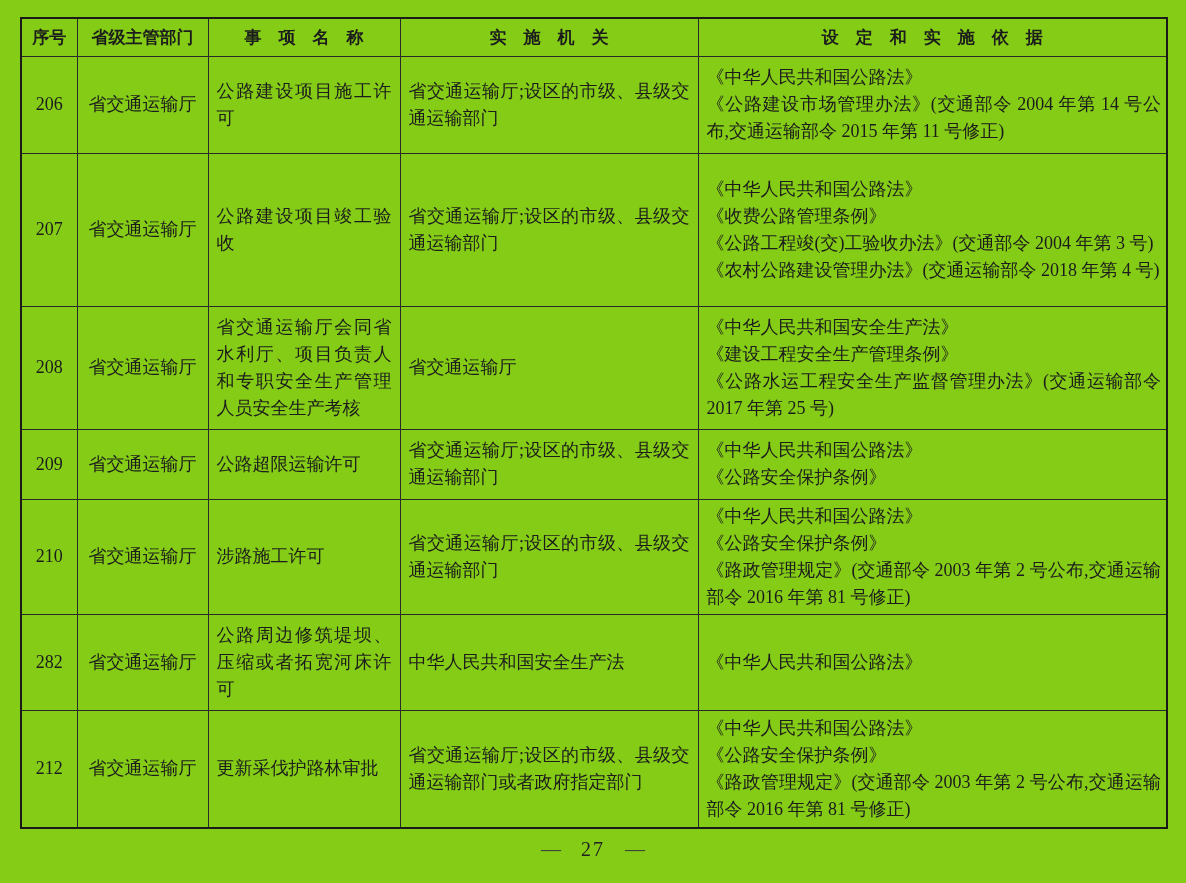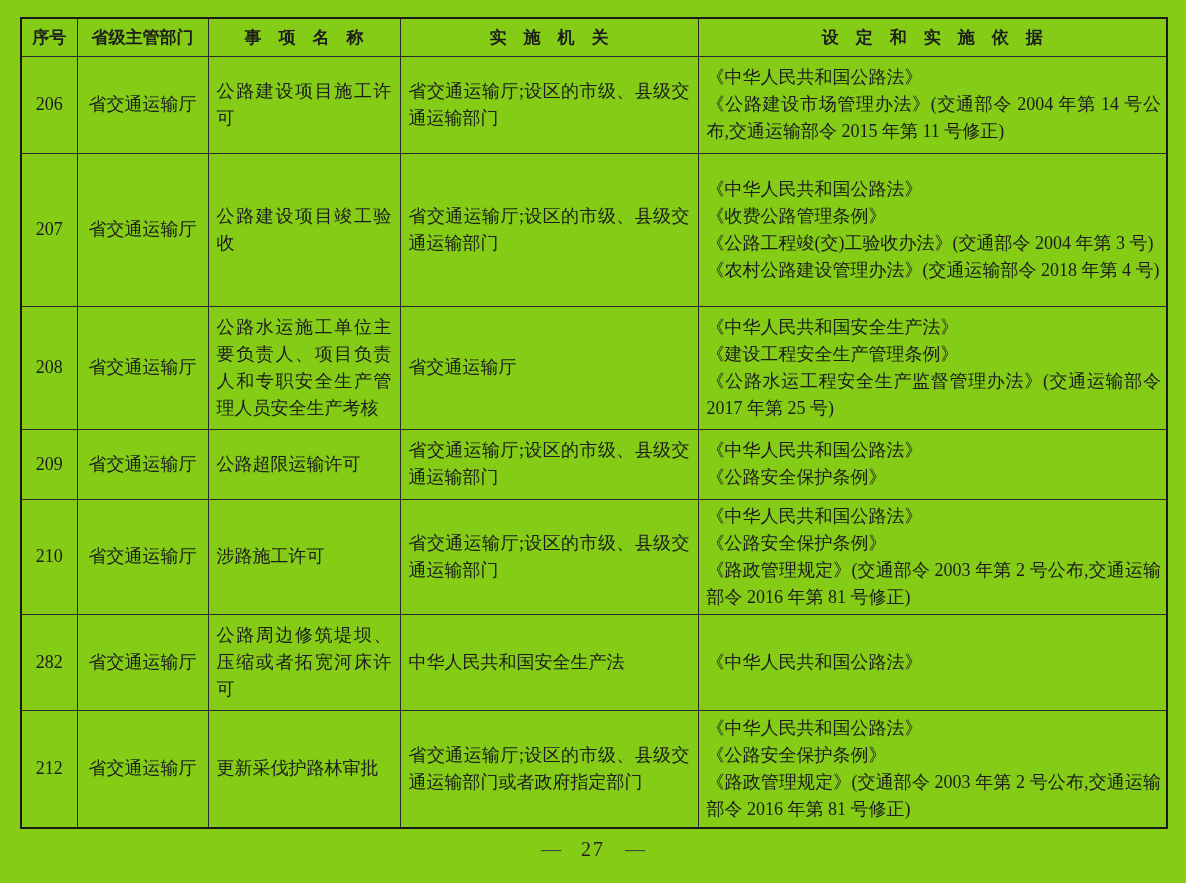--- a/index.html
+++ b/index.html
@@ -97,21 +97,21 @@
           <td class="col-basis">
             <div>《中华人民共和国公路法》</div>
             <div>《收费公路管理条例》</div>
             <div>《公路工程竣(交)工验收办法》(交通部令 2004 年第 3 号)</div>
             <div>《农村公路建设管理办法》(交通运输部令 2018 年第 4 号)</div>
           </td>
         </tr>
         <tr style="height: 123px;">
           <td class="col-no">208</td>
           <td class="col-dept">省交通运输厅</td>
-          <td class="col-item">公路水运施工单位主要负责人、项目负责人和专职安全生产管理人员安全生产考核</td>
+          <td class="col-item">省交通运输厅会同省水利厅、项目负责人和专职安全生产管理人员安全生产考核</td>
           <td class="col-agency">省交通运输厅</td>
           <td class="col-basis">
             <div>《中华人民共和国安全生产法》</div>
             <div>《建设工程安全生产管理条例》</div>
             <div>《公路水运工程安全生产监督管理办法》(交通运输部令 2017 年第 25 号)</div>
           </td>
         </tr>
         <tr style="height: 70px;">
           <td class="col-no">209</td>
           <td class="col-dept">省交通运输厅</td>

